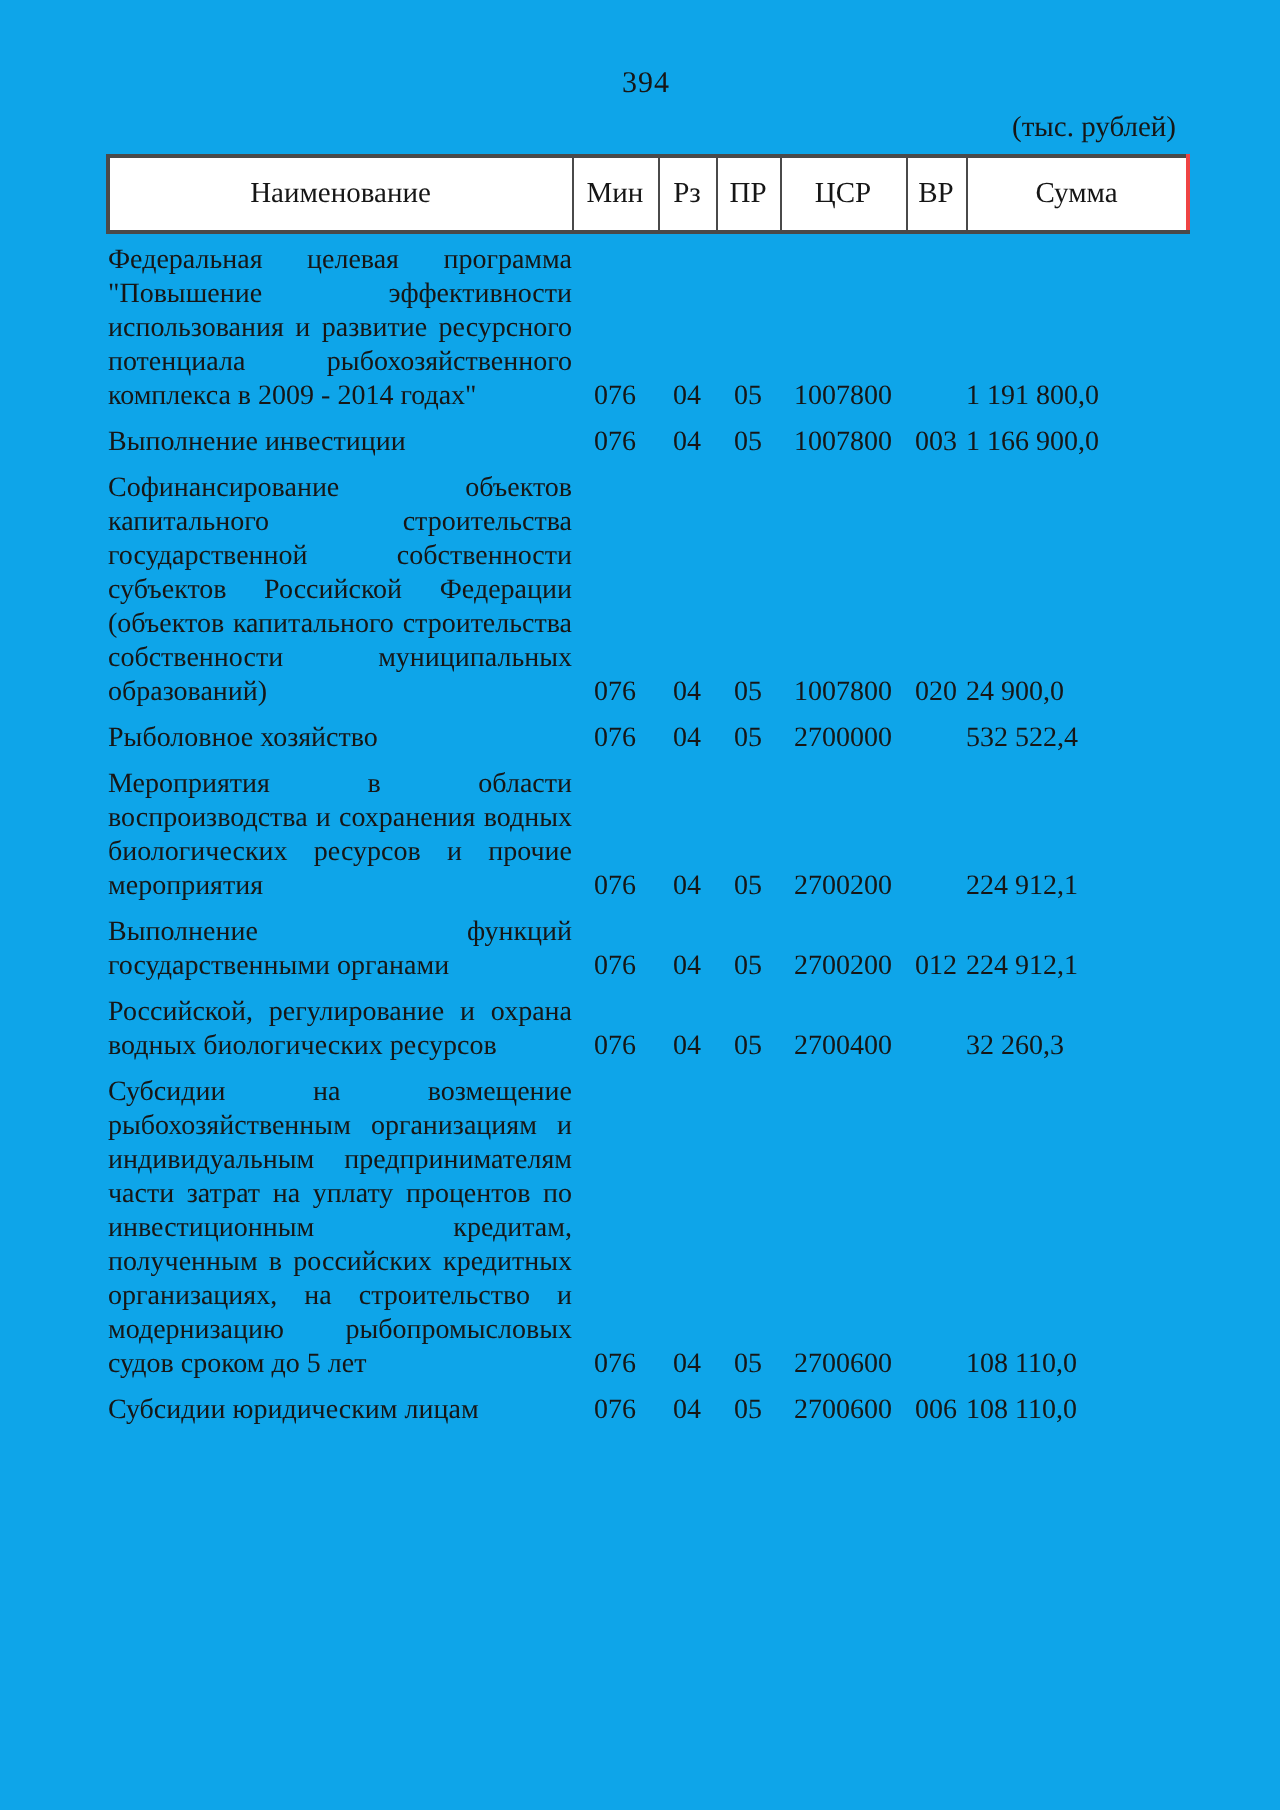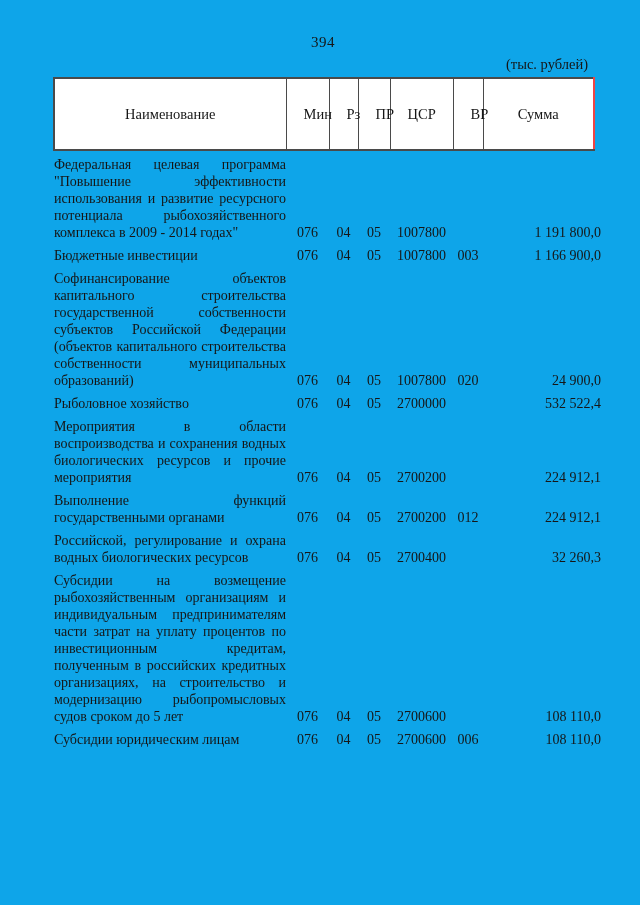--- a/index.html
+++ b/index.html
@@ -49,21 +49,21 @@
   table.budget-table col.c-pr   { width: 32px; }
   table.budget-table col.c-csr  { width: 63px; }
   table.budget-table col.c-vr   { width: 30px; }
   table.budget-table col.c-sum  { width: 111px; }
 
   thead th {
     border: 1px solid #4a4a4a;
     border-top: 2px solid #4a4a4a;
     border-bottom: 2px solid #4a4a4a;
     height: 36px;
-    padding: 17px;
+    padding: 0;
     font-weight: normal;
     font-size: 14.5px;
     text-align: center;
     vertical-align: middle;
     background: #ffffff;
   }
   thead th:first-child { border-left: 2px solid #4a4a4a; }
   thead th:last-child  { border-right: 2px solid #ef4444; }
 
   tbody td {
@@ -74,21 +74,21 @@
     line-height: 17px;
   }
   tbody tr:first-child td { padding-top: 5px; }
 
   td.name {
     text-align: justify;
     text-align-last: left;
     -moz-text-align-last: left;
   }
   td.num { text-align: center; }
-  td.sum { text-align: right; white-space: nowrap; margin-top: 28px; }
+  td.sum { text-align: left; white-space: nowrap; margin-top: 28px; }
   td.sum .sum-in { display: inline-block; margin-right: -7px; }
 </style>
 </head>
 <body>
 
 <div class="page">
 
   <div class="page-number">394</div>
 
   <div class="units-note">(тыс. рублей)</div>
@@ -118,21 +118,21 @@
       <tr>
         <td class="name">Федеральная целевая программа "Повышение эффективности использования и развитие ресурсного потенциала рыбохозяйственного комплекса в 2009 - 2014 годах"</td>
         <td class="num">076</td>
         <td class="num">04</td>
         <td class="num">05</td>
         <td class="num">1007800</td>
         <td class="num"></td>
         <td class="sum"><span class="sum-in">1 191 800,0</span></td>
       </tr>
       <tr>
-        <td class="name">Бюджетные инвестиции</td>
+        <td class="name">Выполнение инвестиции</td>
         <td class="num">076</td>
         <td class="num">04</td>
         <td class="num">05</td>
         <td class="num">1007800</td>
         <td class="num">003</td>
         <td class="sum"><span class="sum-in">1 166 900,0</span></td>
       </tr>
       <tr>
         <td class="name">Софинансирование объектов капитального строительства государственной собственности субъектов Российской Федерации (объектов капитального строительства собственности муниципальных образований)</td>
         <td class="num">076</td>

